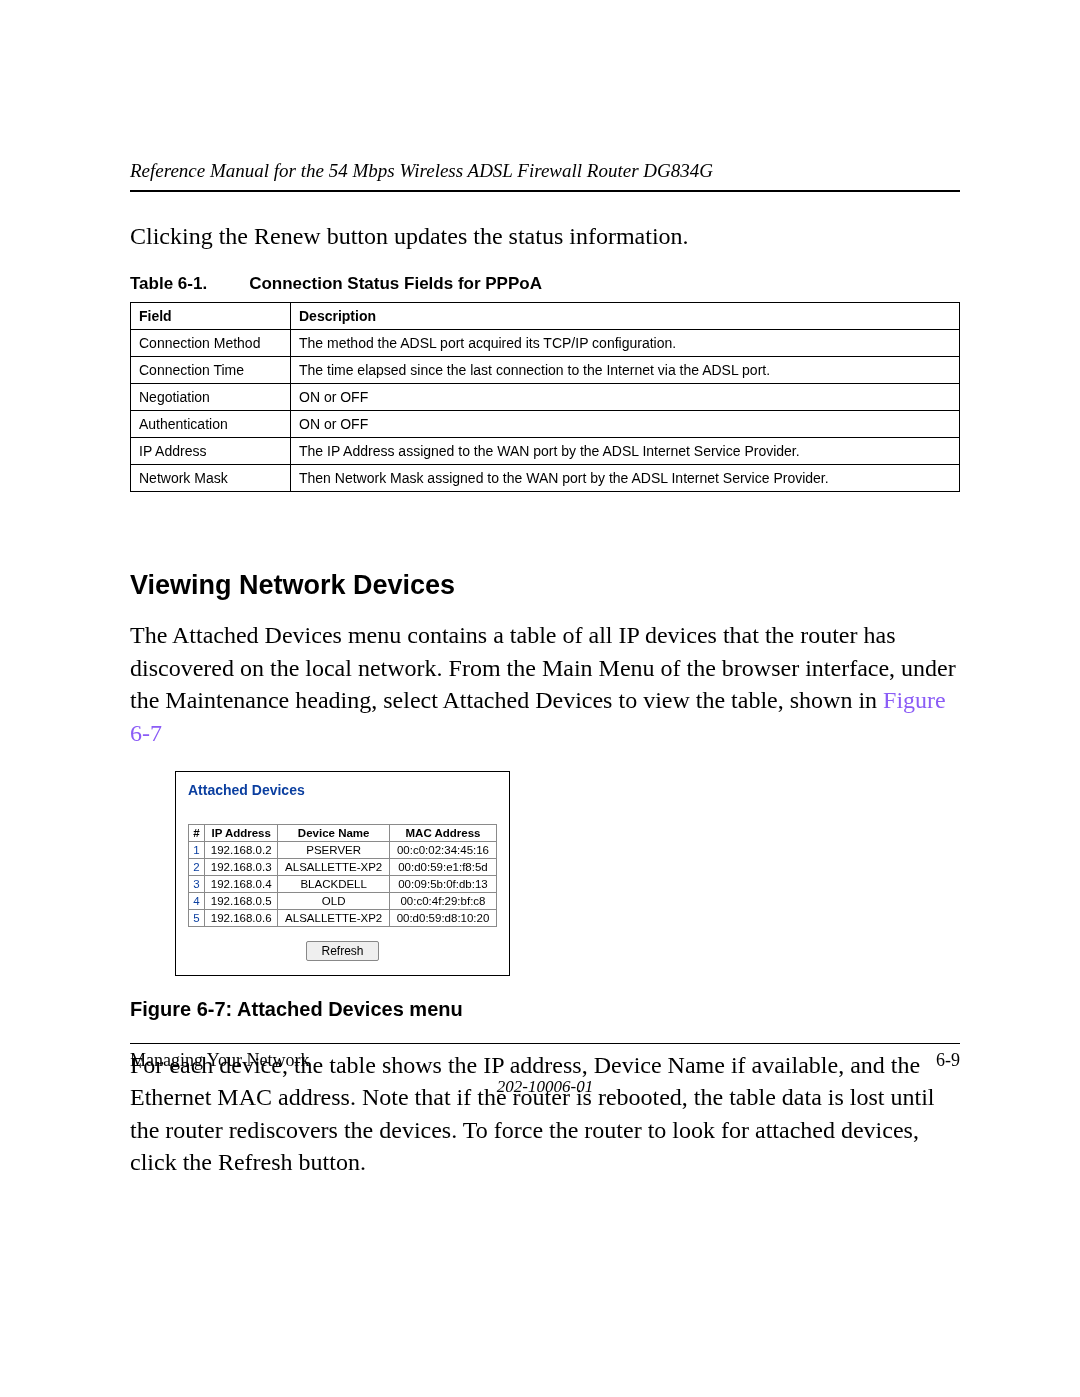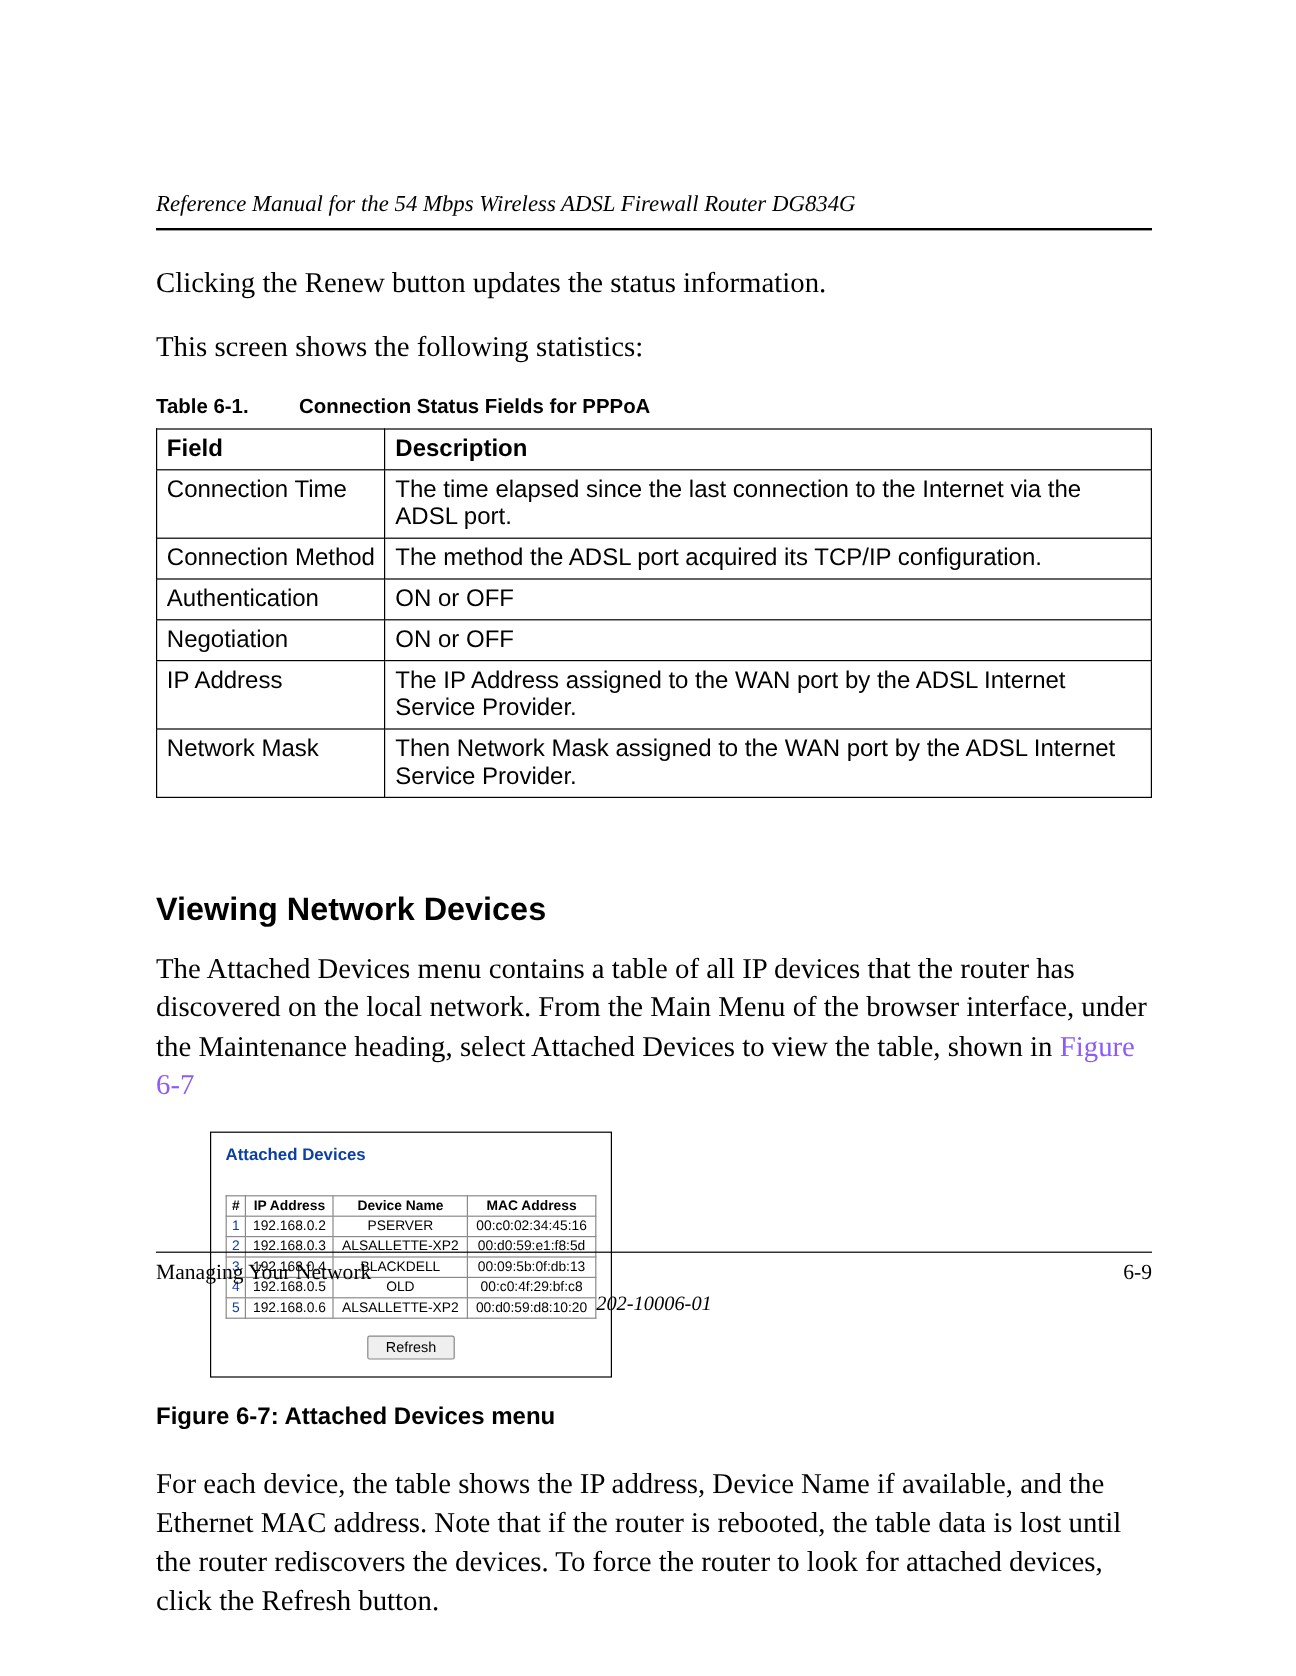--- a/index.html
+++ b/index.html
@@ -37,21 +37,21 @@
     font-family: Arial, Helvetica, sans-serif;
     font-weight: bold;
     font-size: 17px;
     margin: 18px 0 8px 0;
   }
   .table-caption .gap { display:inline-block; width:42px; }
   table.status-table {
     border-collapse: collapse;
     width: 100%;
     font-family: Arial, Helvetica, sans-serif;
-    font-size: 20px;
+    font-size: 14px;
   }
   table.status-table th, table.status-table td {
     border: 1px solid #000;
     padding: 5px 8px;
     text-align: left;
     vertical-align: top;
   }
   table.status-table th {
     font-weight: bold;
     background: #fff;
@@ -137,48 +137,47 @@
 </style>
 </head>
 <body>
 
 <div class="page">
 
   <div class="header-title">Reference Manual for the 54 Mbps Wireless ADSL Firewall Router DG834G</div>
   <hr class="header-rule">
 
   <p class="body-text">Clicking the Renew button updates the status information.</p>
-  <p class="body-text">This screen shows the following statistics:</p>
 
   <div class="table-caption">
     <span>Table 6-1.</span><span class="gap"></span><span>Connection Status Fields for PPPoA</span>
   </div>
 
   <table class="status-table">
     <thead>
       <tr>
         <th>Field</th>
         <th>Description</th>
       </tr>
     </thead>
     <tbody>
       <tr>
+        <td class="field">Connection Method</td>
+        <td>The method the ADSL port acquired its TCP/IP configuration.</td>
+      </tr>
+      <tr>
         <td class="field">Connection Time</td>
         <td>The time elapsed since the last connection to the Internet via the ADSL port.</td>
       </tr>
       <tr>
-        <td class="field">Connection Method</td>
-        <td>The method the ADSL port acquired its TCP/IP configuration.</td>
+        <td class="field">Negotiation</td>
+        <td>ON or OFF</td>
       </tr>
       <tr>
         <td class="field">Authentication</td>
-        <td>ON or OFF</td>
-      </tr>
-      <tr>
-        <td class="field">Negotiation</td>
         <td>ON or OFF</td>
       </tr>
       <tr>
         <td class="field">IP Address</td>
         <td>The IP Address assigned to the WAN port by the ADSL Internet Service Provider.</td>
       </tr>
       <tr>
         <td class="field">Network Mask</td>
         <td>Then Network Mask assigned to the WAN port by the ADSL Internet Service Provider.</td>
       </tr>

